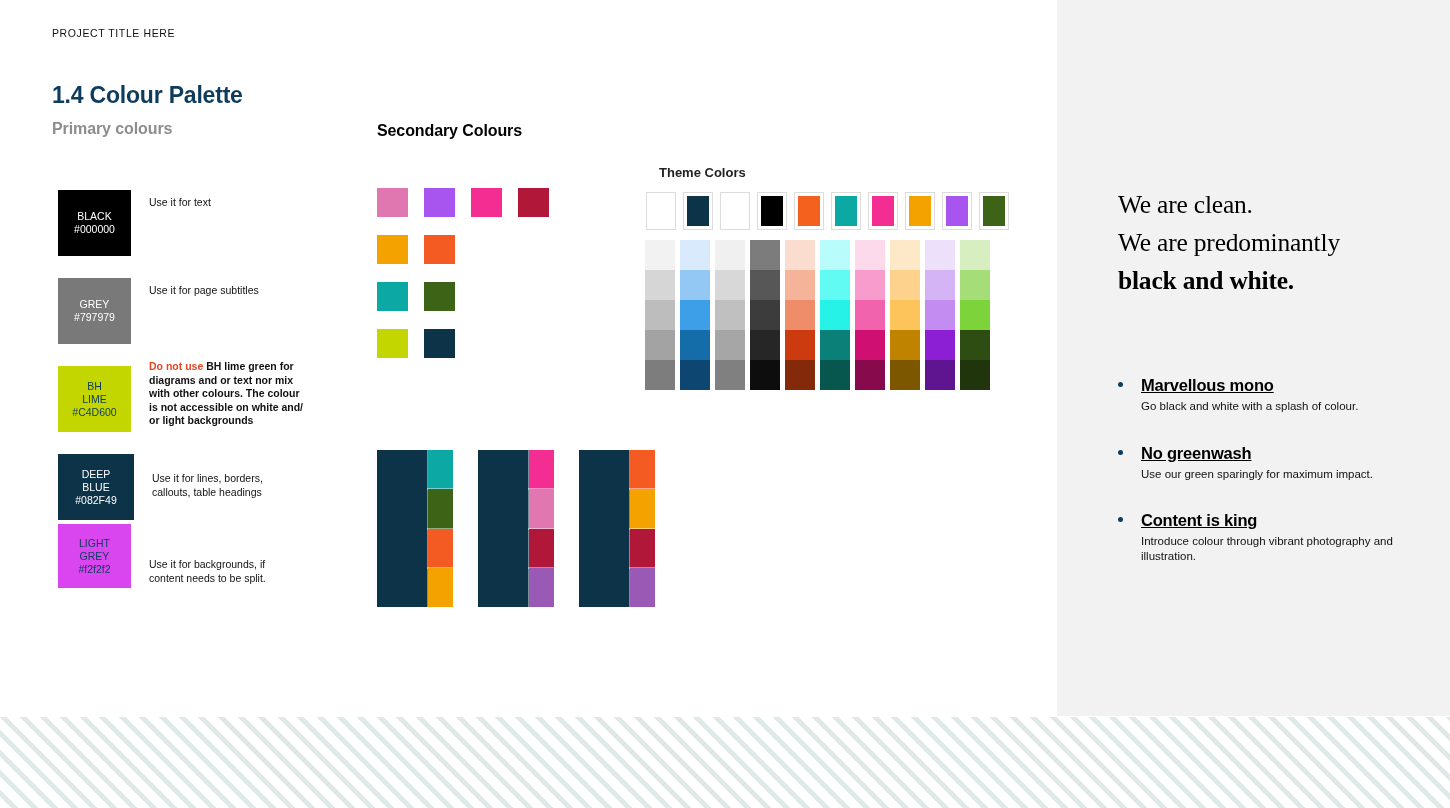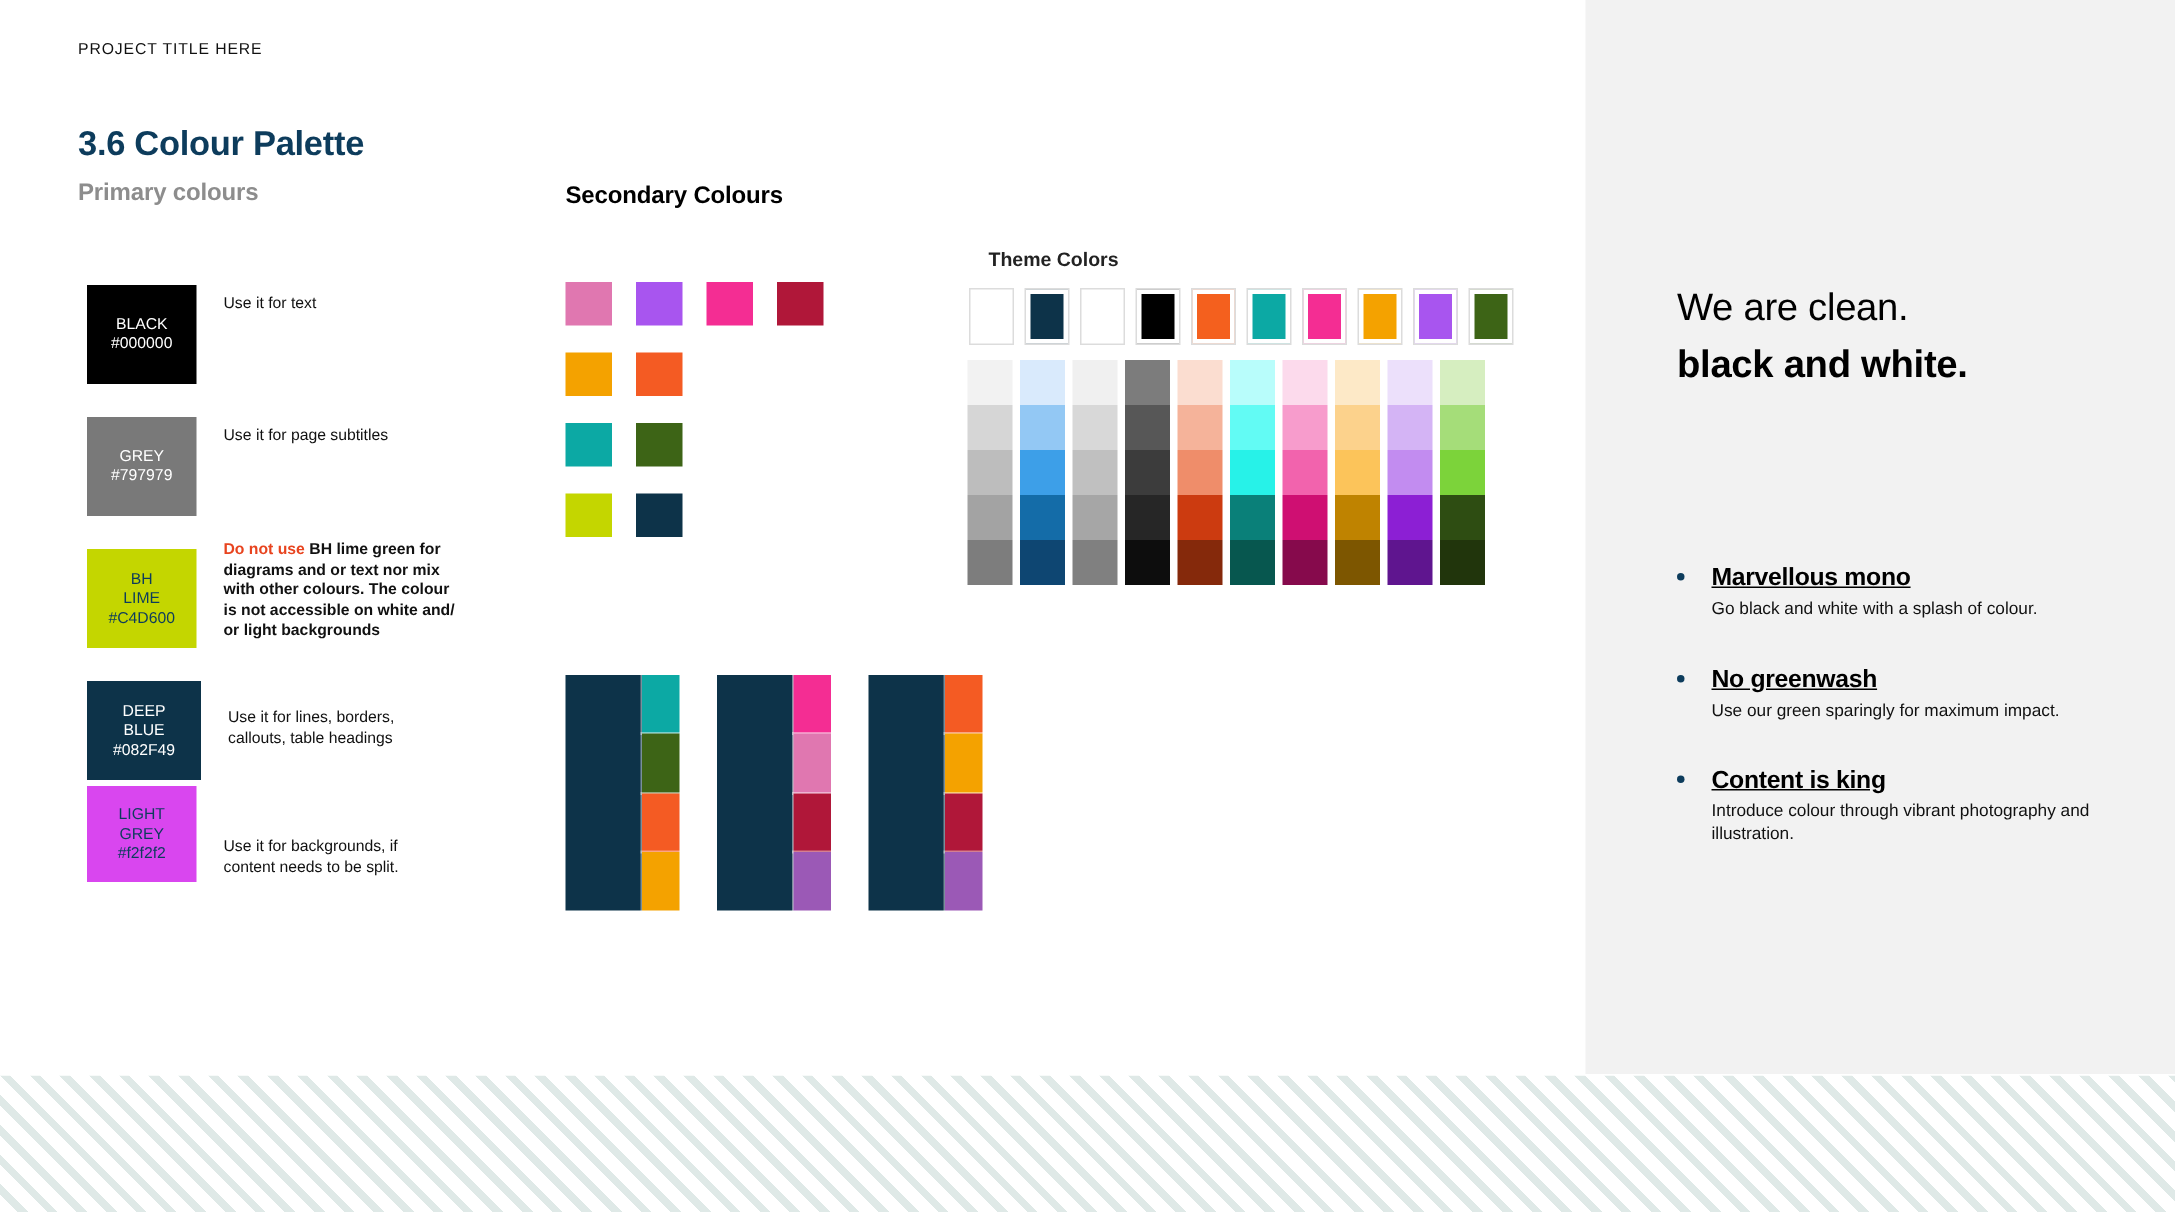--- a/index.html
+++ b/index.html
@@ -10,21 +10,21 @@
     overflow:hidden;
     position:relative;
   }
   .slide{position:absolute;left:0;top:0;width:1450px;height:808px;background:#fff;}
 
   
   #right-panel{
     position:absolute;left:1057px;top:0;width:393px;height:716px;
     background:#f2f2f2;
   }
-  #statement{position:absolute;left:61px;top:186px;width:330px;}
+  #statement{position:absolute;left:61px;top:186px;width:330px;font-family:Liberation Serif, serif;}
   .stmt-line{
     font-size:25.5px;line-height:38px;color:#000;font-weight:400;
     letter-spacing:-0.2px;white-space:nowrap;
   }
   .stmt-line.bold{font-weight:700;}
 
   #principles{position:absolute;left:61px;top:375px;width:325px;}
   .principle{position:relative;margin-bottom:29px;}
   .principle .bullet{
     position:absolute;left:0;top:7px;width:5px;height:5px;
@@ -104,20 +104,21 @@
 </style>
 </head>
 <body>
 
 <div class="slide">
 
   <div id="right-panel">
 
     <div id="statement">
       <div class="stmt-line">We are clean.</div>
+      <div class="stmt-line">We are predominantly</div>
       <div class="stmt-line bold">black and white.</div>
     </div>
 
     <div id="principles">
       <div class="principle">
         <span class="bullet"></span>
         <div class="p-title">Marvellous mono</div>
         <div class="p-body">Go black and white with a splash of colour.</div>
       </div>
       <div class="principle">
@@ -127,21 +128,21 @@
       </div>
       <div class="principle">
         <span class="bullet"></span>
         <div class="p-title">Content is king</div>
         <div class="p-body">Introduce colour through vibrant photography and illustration.</div>
       </div>
     </div>
   </div>
 
   <div id="project-title">PROJECT TITLE HERE</div>
-  <div id="page-title">3.6 Colour Palette</div>
+  <div id="page-title">1.4 Colour Palette</div>
   <div id="primary-subtitle">Primary colours</div>
   <div id="secondary-subtitle">Secondary Colours</div>
   <div id="theme-title">Theme Colors</div>
 
   <div id="primary-list">
       <div class="prow">
         <div class="pswatch" style="top: 0px; width: 73px; height: 66px; background: rgb(0, 0, 0); color: rgb(255, 255, 255);">
           <div>BLACK<br>#000000</div>
         </div>
         <div class="pdesc" style="top: 6px; left: 91px; width: 170px;">Use it for text</div>

